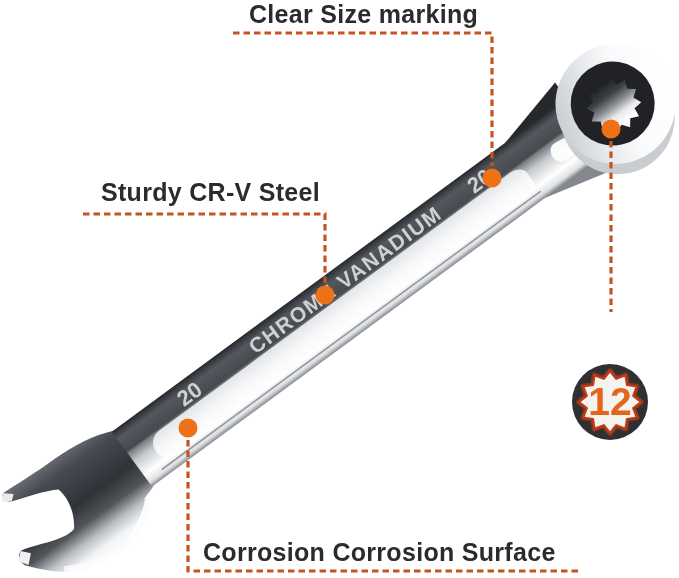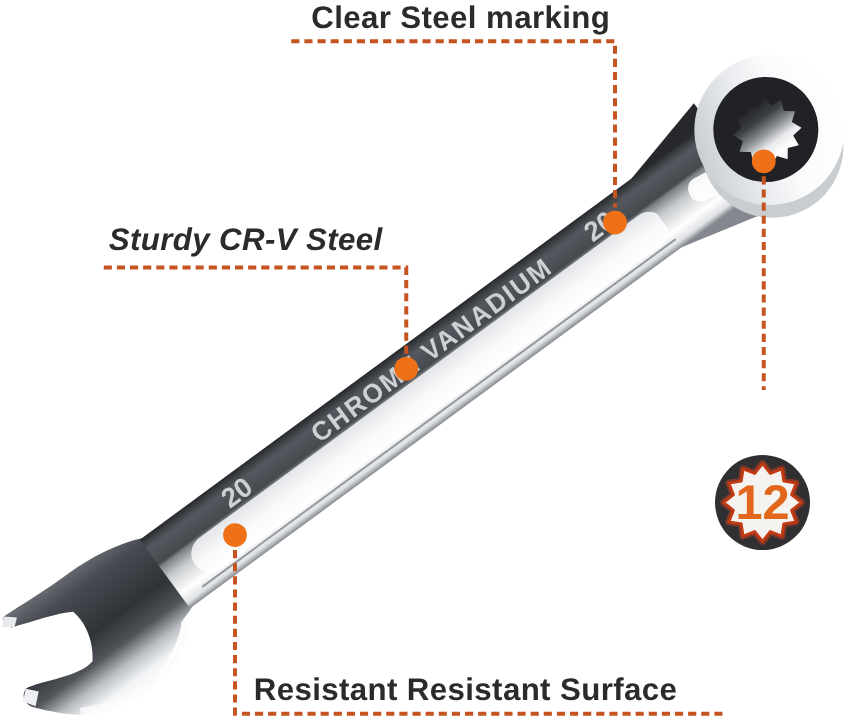--- a/index.html
+++ b/index.html
@@ -7,21 +7,21 @@
     position:relative;width:679px;height:578px;overflow:hidden;background:#ffffff;
     font-family:"Liberation Sans", sans-serif;
   }
   #artwork{position:absolute;left:0;top:0;}
   .callout{
     position:absolute;white-space:nowrap;
     font-weight:bold;font-size:25px;line-height:27px;
     color:#2c2a2a;letter-spacing:0.3px;
   }
   .c-size{left:249px;top:1px;}
-  .c-steel{left:87px;top:179px;font-style:italic;}
+  .c-steel{left:101px;top:179px;}
   .c-box{left:415px;top:326px;}
   .c-surface{left:203px;top:539px;}
   svg text{font-family:"Liberation Sans", sans-serif;}
 </style>
 </head>
 <body>
 
 <div id="stage">
 
   <svg id="artwork" width="679" height="578" viewBox="0 0 679 578">
@@ -114,17 +114,17 @@
     <circle cx="188" cy="428" r="9.5" fill="#ee7118"></circle>
 
     <g transform="translate(610,402)">
       <circle r="38" fill="#302f31"></circle>
       <polygon points="31,0 23.2,6.2 26.8,15.5 17,17 15.5,26.8 6.2,23.2 0,31 -6.2,23.2 -15.5,26.8 -17,17 -26.8,15.5 -23.2,6.2 -31,0 -23.2,-6.2 -26.8,-15.5 -17,-17 -15.5,-26.8 -6.2,-23.2 0,-31 6.2,-23.2 15.5,-26.8 17,-17 26.8,-15.5 23.2,-6.2" fill="none" stroke="#e6441c" stroke-width="5.5" opacity="0.45" stroke-linejoin="round"></polygon>
       <polygon points="31,0 23.2,6.2 26.8,15.5 17,17 15.5,26.8 6.2,23.2 0,31 -6.2,23.2 -15.5,26.8 -17,17 -26.8,15.5 -23.2,6.2 -31,0 -23.2,-6.2 -26.8,-15.5 -17,-17 -15.5,-26.8 -6.2,-23.2 0,-31 6.2,-23.2 15.5,-26.8 17,-17 26.8,-15.5 23.2,-6.2" fill="#f5f3ef" stroke-width="2.2" stroke-linejoin="round" stroke="#c43a12"></polygon>
       <text x="0" y="13" text-anchor="middle" font-size="39" font-weight="bold" fill="#e2661c">12</text>
     </g>
   </svg>
 
-  <div class="callout c-size">Clear Steel marking</div>
+  <div class="callout c-size">Clear Size marking</div>
   <div class="callout c-steel">Sturdy CR-V Steel</div>
-  <div class="callout c-surface">Resistant Resistant Surface</div>
+  <div class="callout c-surface">Corrosion Corrosion Surface</div>
 
 </div>
 
 </body></html>

